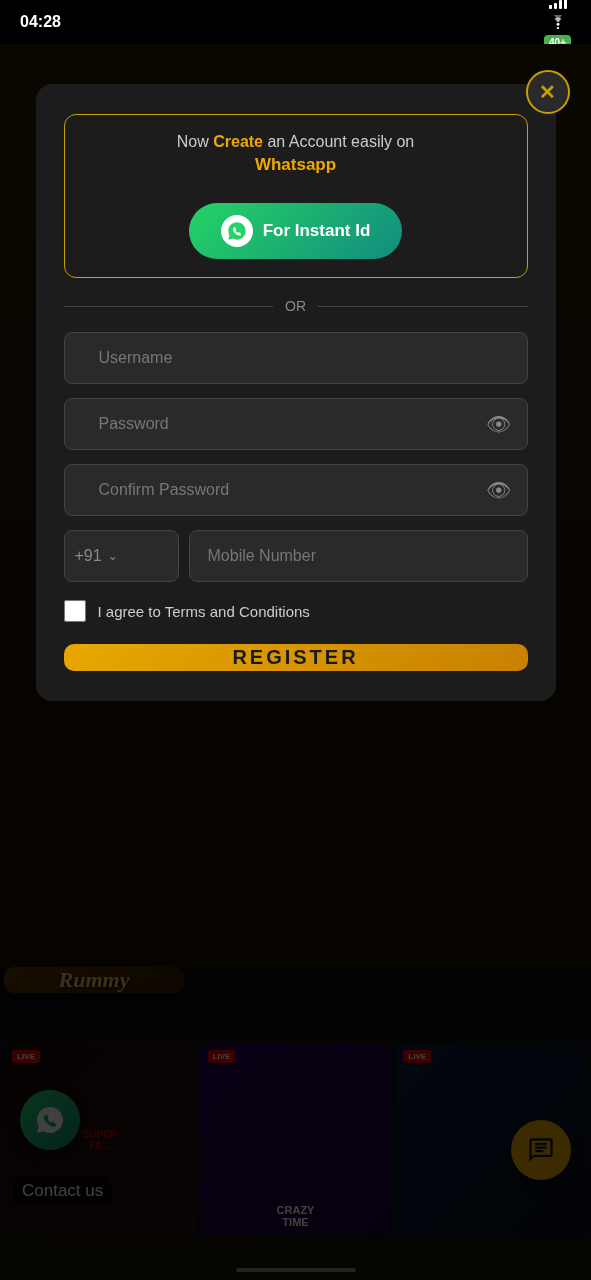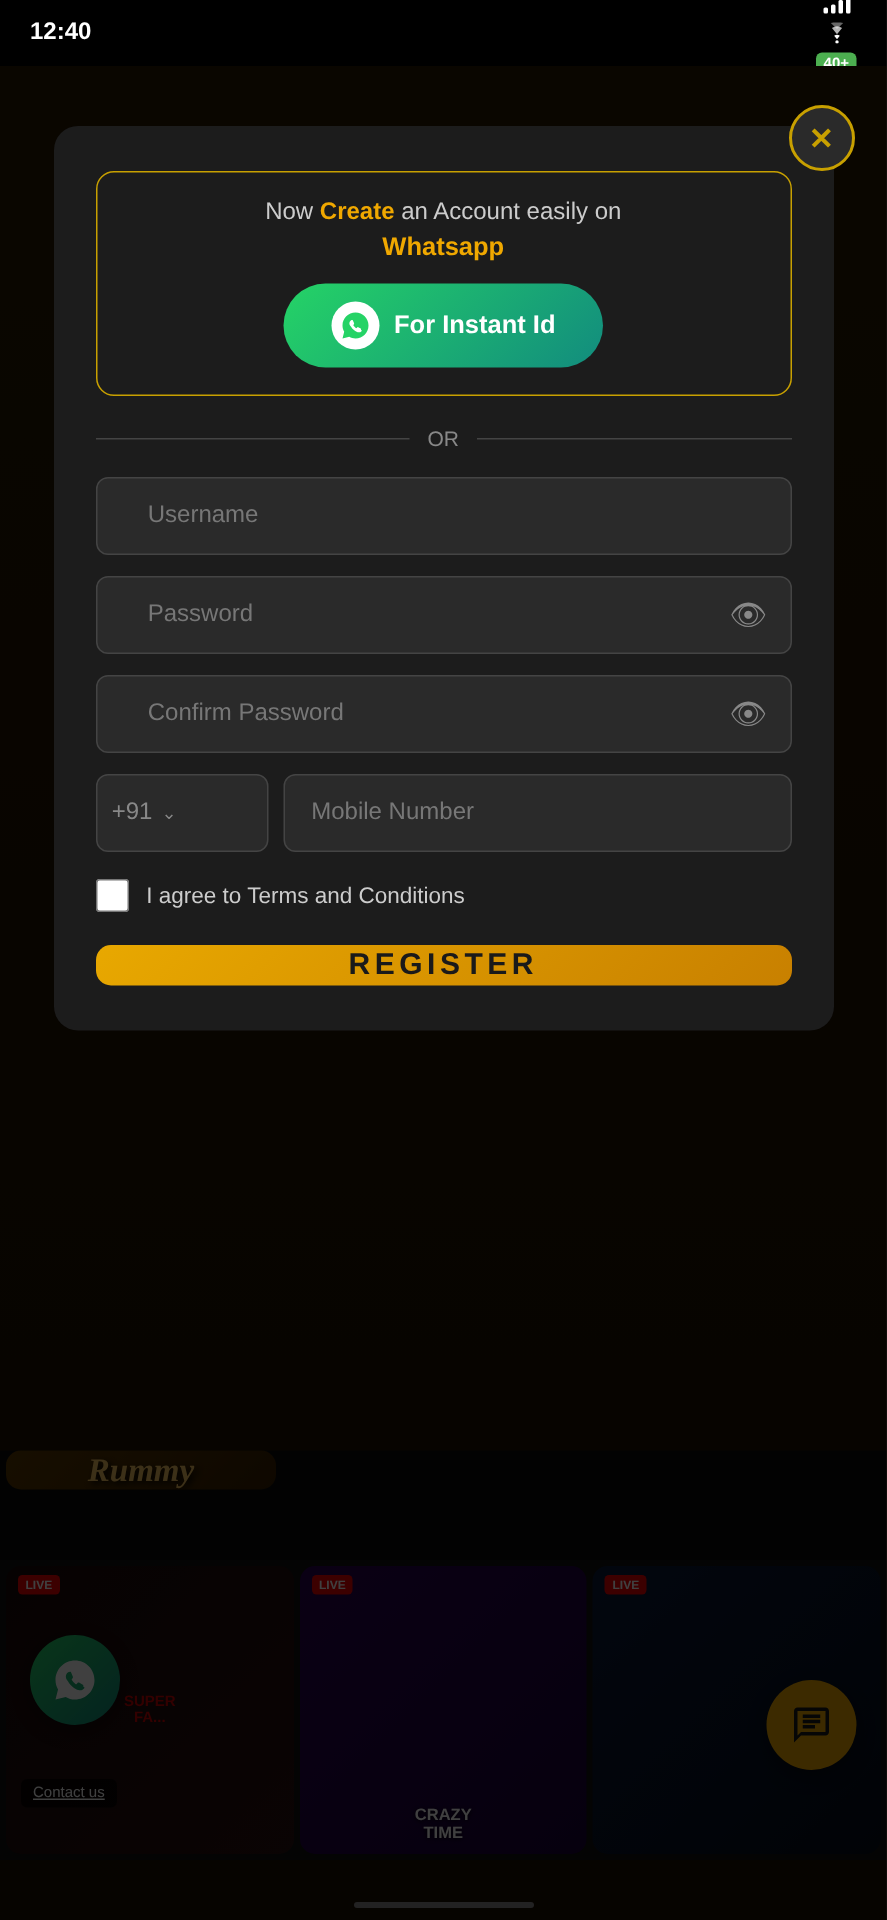--- a/index.html
+++ b/index.html
@@ -125,21 +125,21 @@
       margin-bottom: 4px;
     }
     .whatsapp-section .main-text .create {
       color: #f0a800;
       font-weight: 600;
     }
     .whatsapp-section .whatsapp-text {
       color: #f0a800;
       font-size: 17px;
       font-weight: 700;
-      margin-bottom: 14px;
+      margin-bottom: 28px;
     }
     .whatsapp-btn {
       background: linear-gradient(135deg, #25d366, #128c7e);
       color: #fff;
       font-size: 17px;
       font-weight: 700;
       border: none;
       border-radius: 30px;
       padding: 12px 32px;
       cursor: pointer;
@@ -390,43 +390,42 @@
       box-shadow: 0 4px 12px rgba(0,0,0,0.4);
       cursor: pointer;
       z-index: 5;
     }
     .contact-label {
       position: absolute;
       bottom: 75px;
       left: 14px;
       background: rgba(0,0,0,0.7);
       color: #fff;
-      font-size: 10px;
+      font-size: 17px;
       padding: 4px 8px;
       border-radius: 4px;
-      text-decoration: underline;
     }
 
     
     .home-indicator {
       position: absolute;
       bottom: 8px;
       left: 50%;
       transform: translateX(-50%);
       width: 120px;
       height: 4px;
       background: #888;
       border-radius: 2px;
     }
   </style>
 </head>
 <body>
 
 <div class="status-bar">
-  <span>12:40</span>
+  <span>04:28</span>
   <div class="status-right">
     <div class="signal-bars">
       <span></span>
         <span></span>
         <span></span>
         <span></span>
     </div>
 
     <svg width="18" height="14" viewBox="0 0 24 18" fill="white">
       <path d="M12 14.5l2.5-3a4 4 0 00-5 0l2.5 3z"></path>

